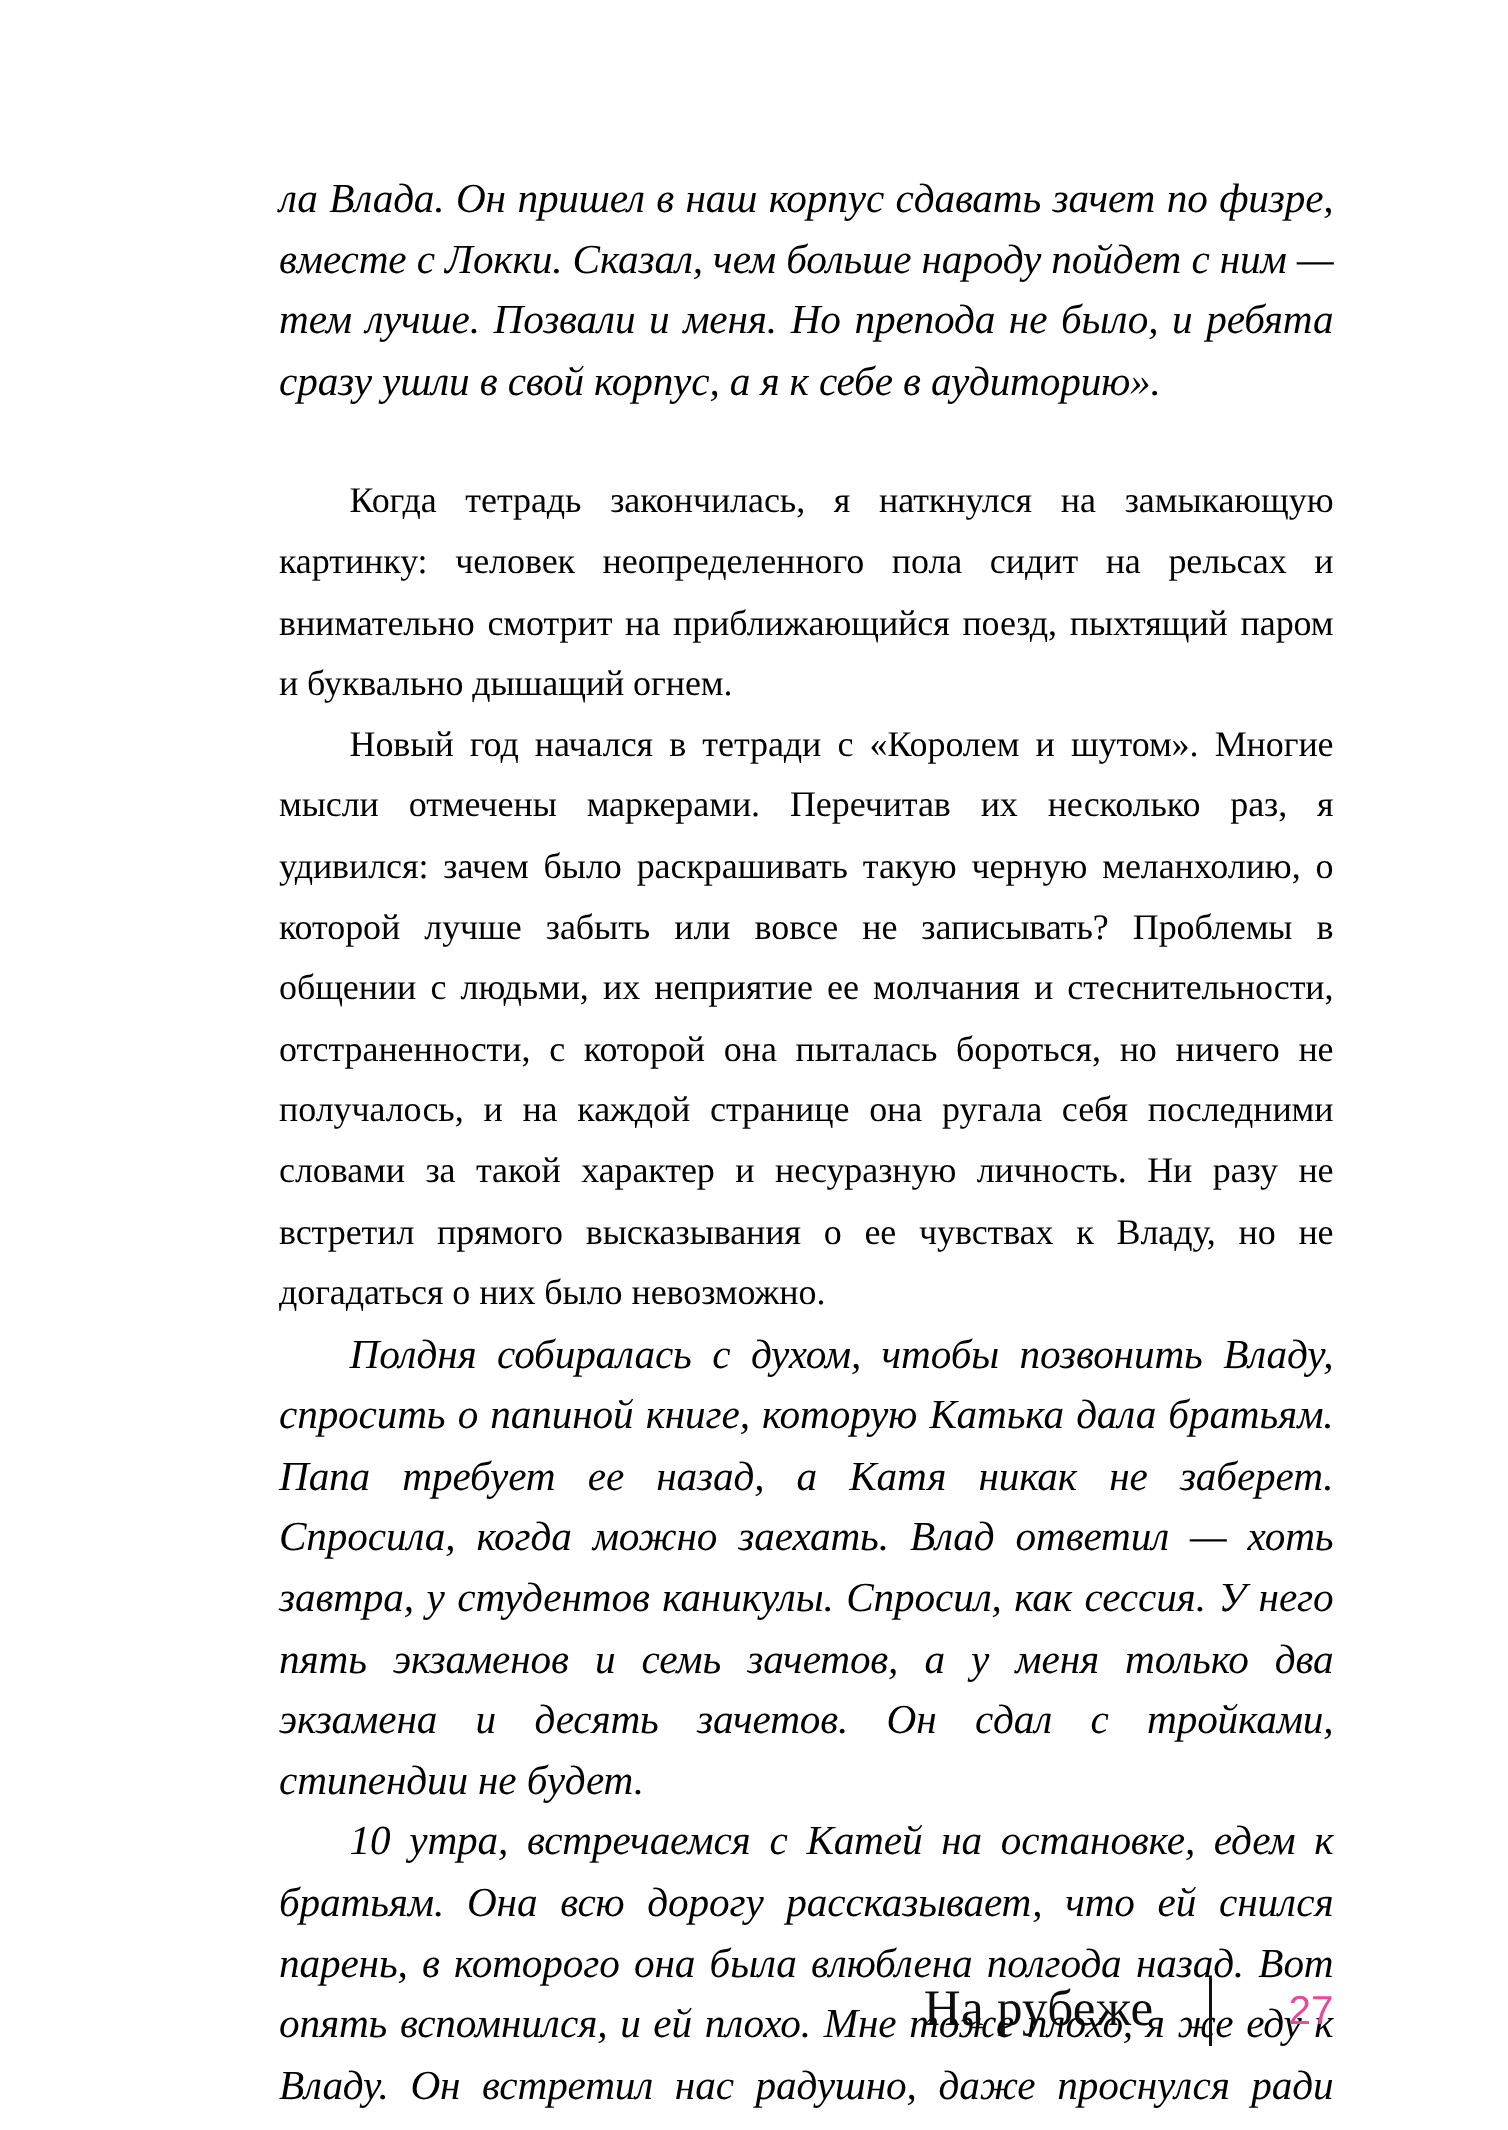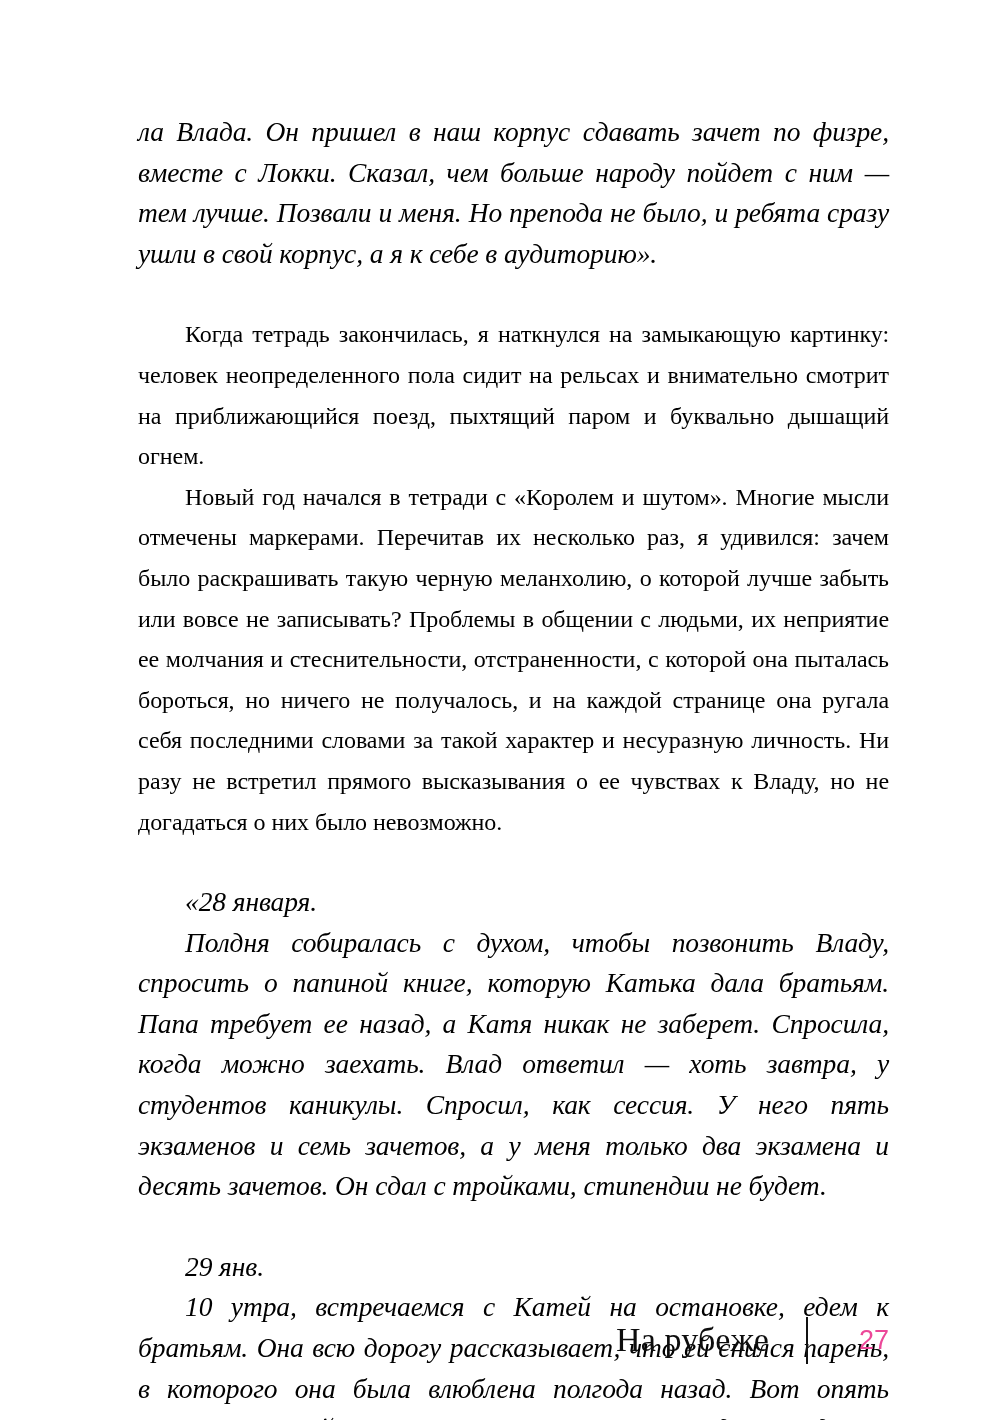--- a/index.html
+++ b/index.html
@@ -47,20 +47,21 @@
     letter-spacing: -0.05px;
   }
   .indent {
     text-indent: 47px;
   }
   .gap-before {
     margin-top: 40px;
   }
   .last-line-left {
     text-align-last: left;
+    margin-left: 48px;
   }
   
   .footer {
     position: absolute;
     left: 138px;
     top: 1310px;
     width: 751px;
     height: 60px;
     display: flex;
     align-items: center;
@@ -96,25 +97,23 @@
 <div class="page">
 
   <div class="text-column">
 
     <p class="diary last-line-left">ла Влада. Он пришел в наш корпус сдавать зачет по физре, вместе с Локки. Сказал, чем больше народу пойдет с ним — тем лучше. Позвали и меня. Но препода не было, и ребята сразу ушли в свой корпус, а я к себе в аудиторию».</p>
 
     <p class="body-text indent gap-before last-line-left">Когда тетрадь закончилась, я наткнулся на замыкающую картинку: человек неопределенного пола сидит на рельсах и внимательно смотрит на приближающийся поезд, пыхтящий паром и буквально дышащий огнем.</p>
 
     <p class="body-text indent last-line-left">Новый год начался в тетради с «Королем и шутом». Многие мысли отмечены маркерами. Перечитав их несколько раз, я удивился: зачем было раскрашивать такую черную меланхолию, о которой лучше забыть или вовсе не записывать? Проблемы в общении с людьми, их неприятие ее молчания и стеснительности, отстраненности, с которой она пыталась бороться, но ничего не получалось, и на каждой странице она ругала себя последними словами за такой характер и несуразную личность. Ни разу не встретил прямого высказывания о ее чувствах к Владу, но не догадаться о них было невозможно.</p>
 
-    <p class="diary indent gap-before last-line-left">«28 января.</p>
 
     <p class="diary indent last-line-left">Полдня собиралась с духом, чтобы позвонить Владу, спросить о папиной книге, которую Катька дала братьям. Папа требует ее назад, а Катя никак не заберет. Спросила, когда можно заехать. Влад ответил — хоть завтра, у студентов каникулы. Спросил, как сессия. У него пять экзаменов и семь зачетов, а у меня только два экзамена и десять зачетов. Он сдал с тройками, стипендии не будет.</p>
 
-    <p class="diary indent gap-before last-line-left">29 янв.</p>
 
     <p class="diary indent last-line-left">10 утра, встречаемся с Катей на остановке, едем к братьям. Она всю дорогу рассказывает, что ей снился парень, в которого она была влюблена полгода назад. Вот опять вспомнился, и ей плохо. Мне тоже плохо, я же еду к Владу. Он встретил нас радушно, даже проснулся ради этого в девять.</p>
 
   </div>
 
   <div class="footer">
     <span class="running-head">На рубеже</span>
     <span class="footer-divider"></span>
     <span class="page-number">27</span>
   </div>

